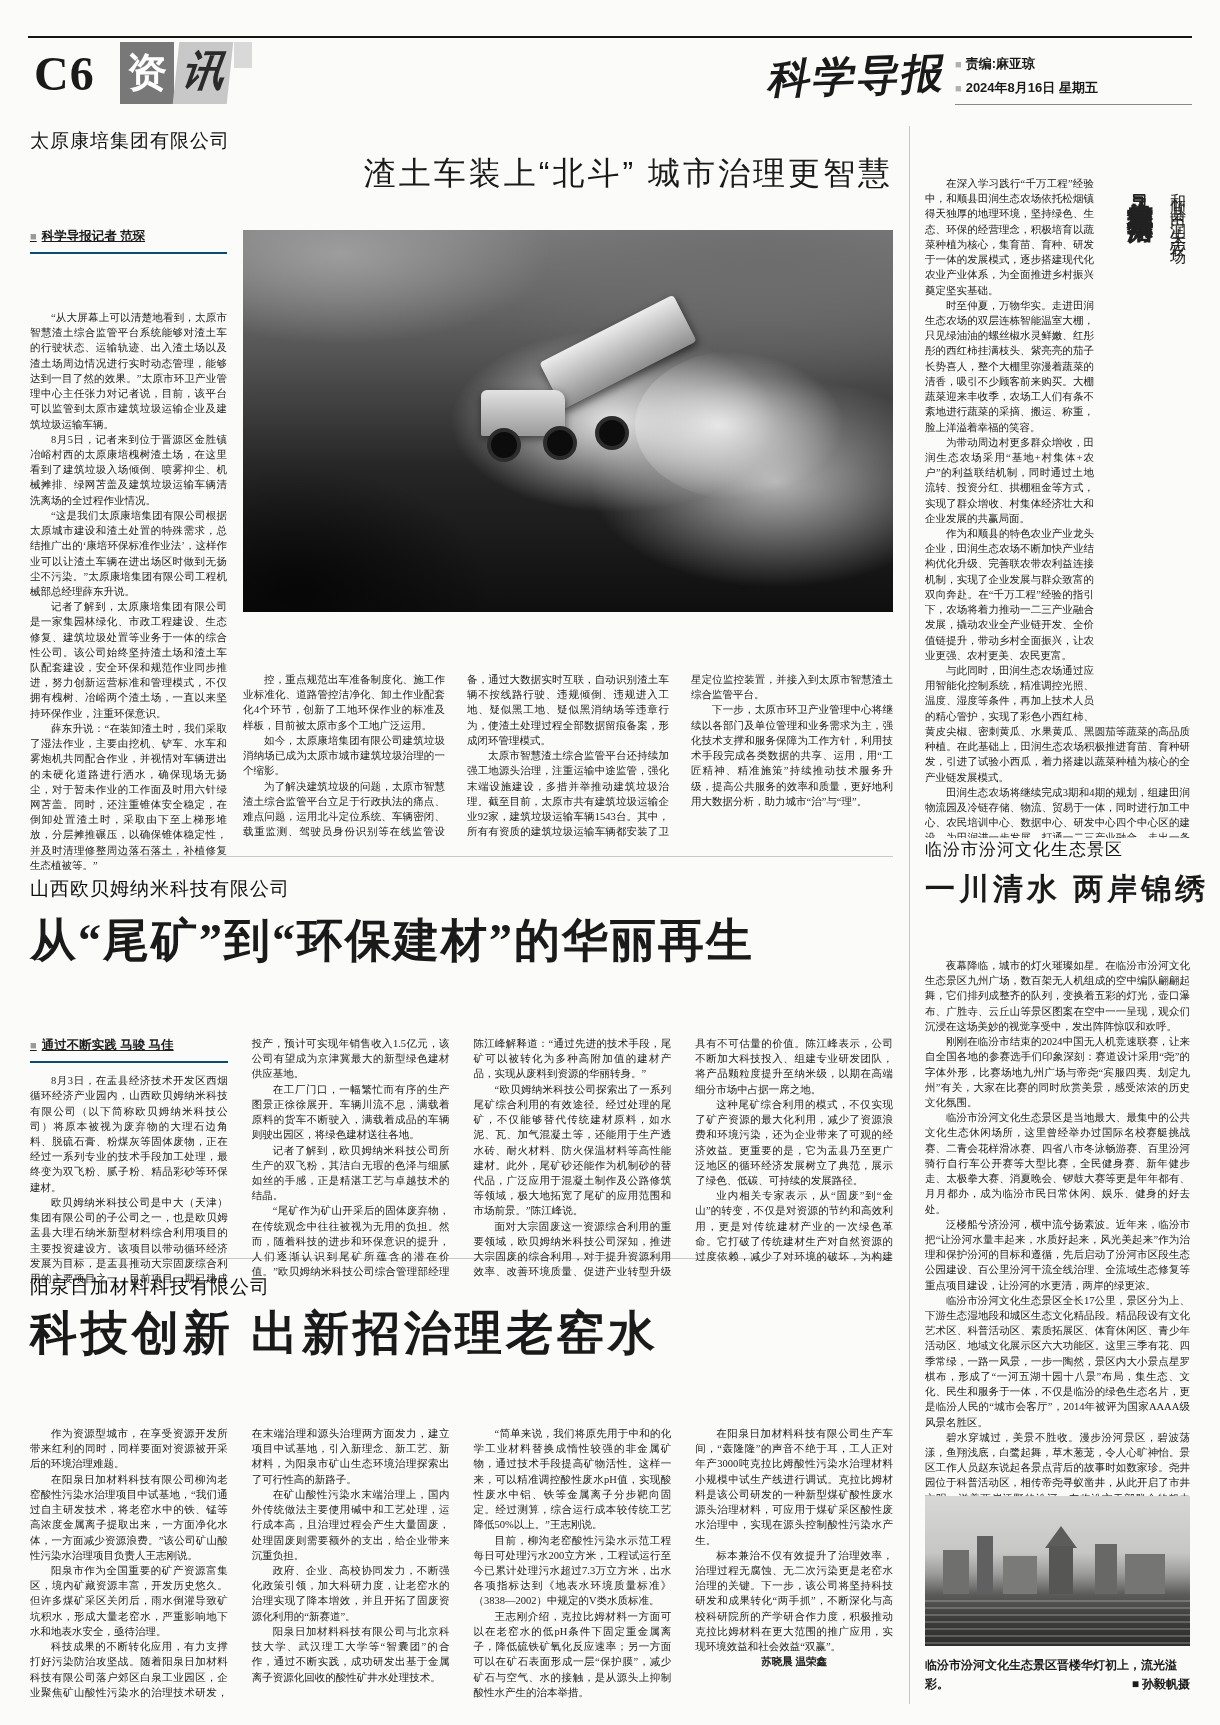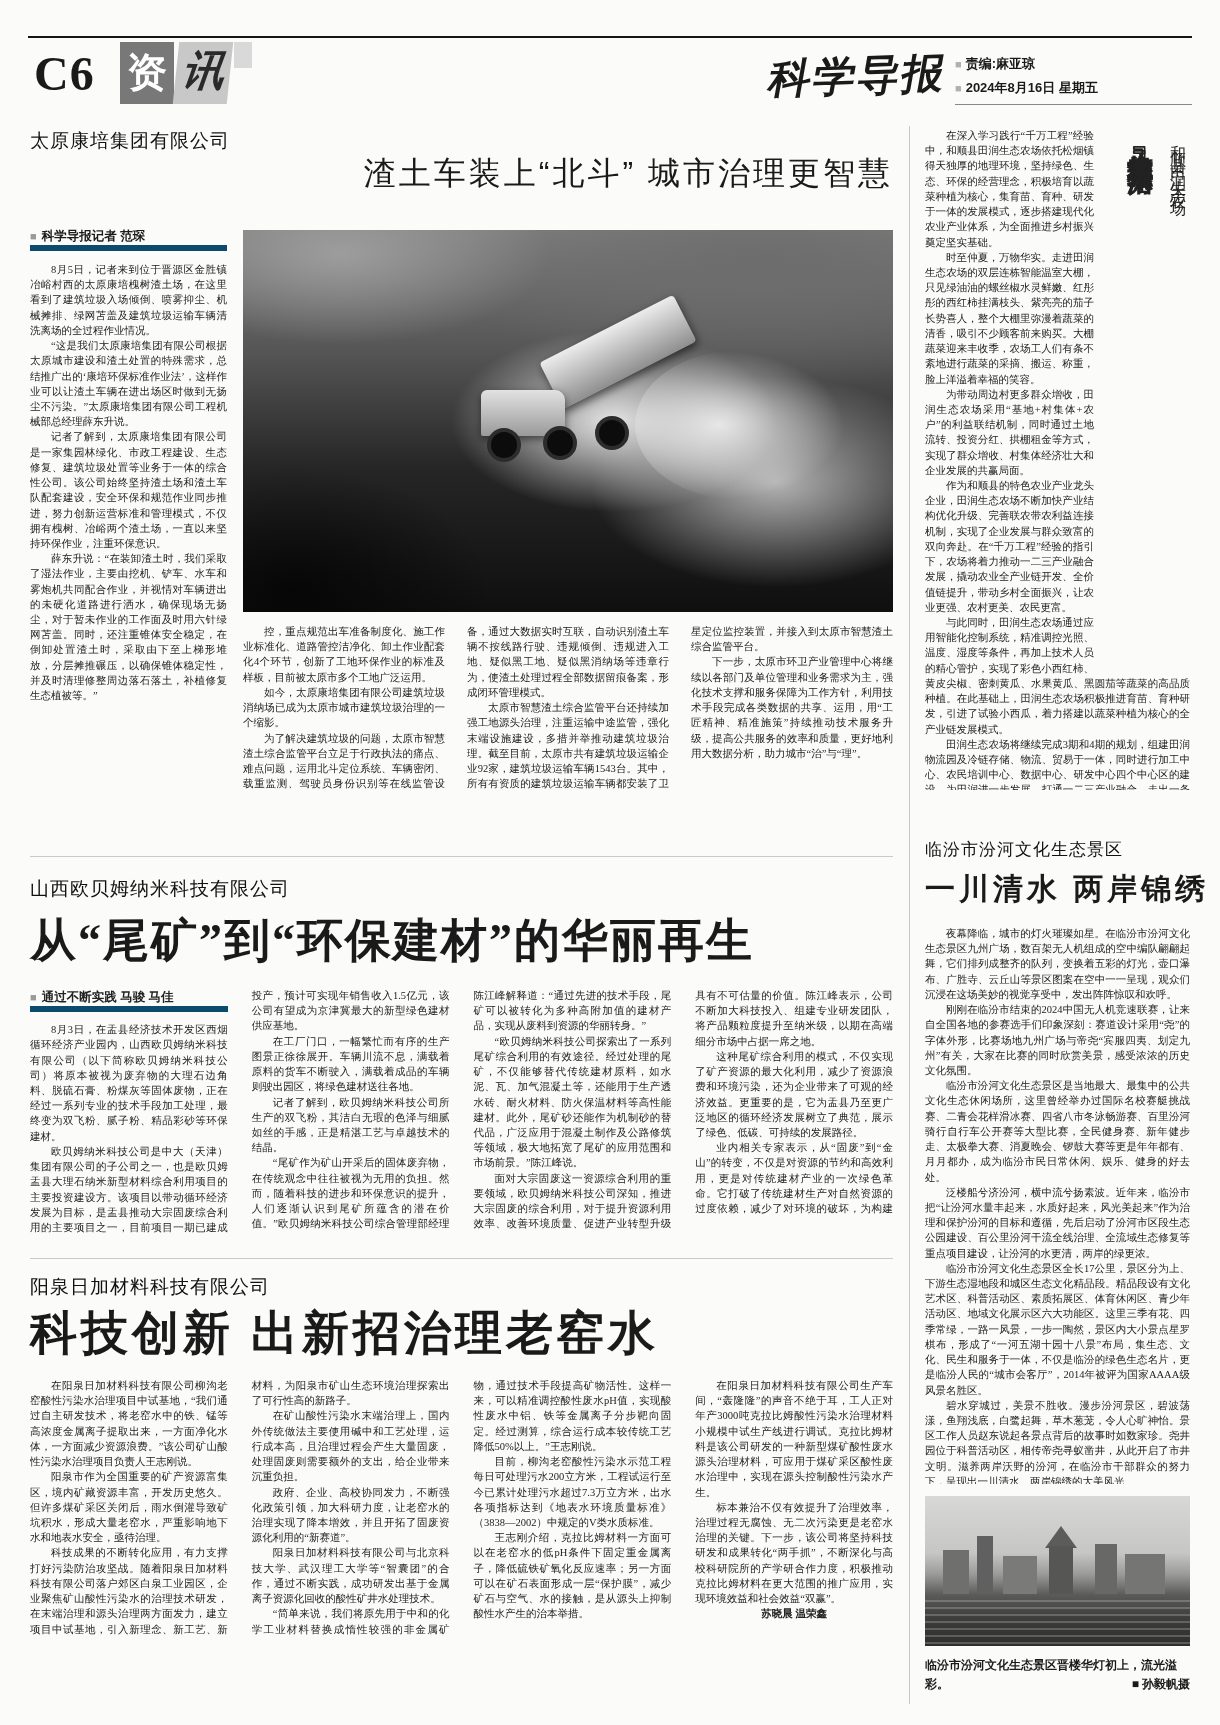--- a/index.html
+++ b/index.html
@@ -18,23 +18,23 @@
   .ed-block .sq{color:#b0b0b0;margin-right:4px;font-size:11px;}
   .ed-rule{left:955px;top:104px;width:237px;height:1px;background:#888;}
 
   
   .v-divider{left:909px;top:126px;width:1px;height:1578px;background:#c6c6c6;}
   .h-div1{left:30px;top:856px;width:863px;height:1px;background:#c9c9c9;}
   .h-div2{left:30px;top:1258px;width:863px;height:1px;background:#c9c9c9;}
 
   
   .kicker{font-size:19px;color:#111;letter-spacing:1px;}
-  .byline{font-size:12.5px;font-weight:700;border-bottom:6px solid #0c4a6e;padding-bottom:0;}
+  .byline{font-size:12.5px;font-weight:700;border-bottom:2px solid #0c4a6e;padding-bottom:7px;text-decoration:underline;}
   .byline .sq{color:#9a9a9a;margin-right:5px;font-size:11px;}
-  .bodytext{font-size:10.5px;line-height:1.45;text-align:justify;color:#222;}
+  .bodytext{font-size:10.5px;line-height:1.45;text-align:justify;color:#222;margin-top:48px;}
   .bodytext p{margin:0;text-indent:2em;}
   .author-line{text-align:center;font-weight:700;text-indent:0 !important;}
   .cols3{column-count:3;column-gap:22px;}
   .cols4{column-count:4;column-gap:24px;}
   .clip{overflow:hidden;}
 
   
   .a1-kicker{left:30px;top:128px;}
   .a1-headline{left:30px;top:152px;width:863px;text-align:right;font-size:32px;font-weight:400;letter-spacing:3px;white-space:nowrap;}
   .a1-byline{left:30px;top:228px;width:197px;}
@@ -109,20 +109,21 @@
 <div class="abs v-divider"></div>
 <div class="abs h-div1"></div>
 <div class="abs h-div2"></div>
 
 <div class="abs a1-kicker sans kicker">太原康培集团有限公司</div>
 <div class="abs a1-headline sans">渣土车装上“北斗” 城市治理更智慧</div>
 <div class="abs a1-byline sans byline">
   <span class="sq">■</span><span>科学导报记者 范琛</span>
 </div>
 <div class="abs a1-col1 bodytext clip">
+    <p>“从大屏幕上可以清楚地看到，太原市智慧渣土综合监管平台系统能够对渣土车的行驶状态、运输轨迹、出入渣土场以及渣土场周边情况进行实时动态管理，能够达到一目了然的效果。”太原市环卫产业管理中心主任张力对记者说，目前，该平台可以监管到太原市建筑垃圾运输企业及建筑垃圾运输车辆。</p>
     <p>8月5日，记者来到位于晋源区金胜镇冶峪村西的太原康培槐树渣土场，在这里看到了建筑垃圾入场倾倒、喷雾抑尘、机械摊排、绿网苫盖及建筑垃圾运输车辆清洗离场的全过程作业情况。</p>
     <p>“这是我们太原康培集团有限公司根据太原城市建设和渣土处置的特殊需求，总结推广出的‘康培环保标准作业法’，这样作业可以让渣土车辆在进出场区时做到无扬尘不污染。”太原康培集团有限公司工程机械部总经理薛东升说。</p>
     <p>记者了解到，太原康培集团有限公司是一家集园林绿化、市政工程建设、生态修复、建筑垃圾处置等业务于一体的综合性公司。该公司始终坚持渣土场和渣土车队配套建设，安全环保和规范作业同步推进，努力创新运营标准和管理模式，不仅拥有槐树、冶峪两个渣土场，一直以来坚持环保作业，注重环保意识。</p>
     <p>薛东升说：“在装卸渣土时，我们采取了湿法作业，主要由挖机、铲车、水车和雾炮机共同配合作业，并视情对车辆进出的未硬化道路进行洒水，确保现场无扬尘，对于暂未作业的工作面及时用六针绿网苫盖。同时，还注重锥体安全稳定，在倒卸处置渣土时，采取由下至上梯形堆放，分层摊推碾压，以确保锥体稳定性，并及时清理修整周边落石落土，补植修复生态植被等。”</p>
   </div>
 
 <div class="abs a1-photo">
   <div class="dust"></div>
   <div class="truck-bed"></div>
   <div class="truck-cab"></div>
@@ -155,20 +156,21 @@
       <p>面对大宗固废这一资源综合利用的重要领域，欧贝姆纳米科技公司深知，推进大宗固废的综合利用，对于提升资源利用效率、改善环境质量、促进产业转型升级具有不可估量的价值。陈江峰表示，公司不断加大科技投入、组建专业研发团队，将产品颗粒度提升至纳米级，以期在高端细分市场中占据一席之地。</p>
       <p>这种尾矿综合利用的模式，不仅实现了矿产资源的最大化利用，减少了资源浪费和环境污染，还为企业带来了可观的经济效益。更重要的是，它为盂县乃至更广泛地区的循环经济发展树立了典范，展示了绿色、低碳、可持续的发展路径。</p>
       <p>业内相关专家表示，从“固废”到“金山”的转变，不仅是对资源的节约和高效利用，更是对传统建材产业的一次绿色革命。它打破了传统建材生产对自然资源的过度依赖，减少了对环境的破坏，为构建循环经济体系、实现可持续发展目标贡献了力量。</p>
     </div>
 </div>
 
 <div class="abs a3-kicker sans kicker">阳泉日加材料科技有限公司</div>
 <div class="abs a3-headline sans">科技创新 出新招治理老窑水</div>
 <div class="abs a3-body bodytext cols4 clip">
   <div>
+      <p>作为资源型城市，在享受资源开发所带来红利的同时，同样要面对资源被开采后的环境治理难题。</p>
       <p>在阳泉日加材料科技有限公司柳沟老窑酸性污染水治理项目中试基地，“我们通过自主研发技术，将老窑水中的铁、锰等高浓度金属离子提取出来，一方面净化水体，一方面减少资源浪费。”该公司矿山酸性污染水治理项目负责人王志刚说。</p>
       <p>阳泉市作为全国重要的矿产资源富集区，境内矿藏资源丰富，开发历史悠久。但许多煤矿采区关闭后，雨水倒灌导致矿坑积水，形成大量老窑水，严重影响地下水和地表水安全，亟待治理。</p>
       <p>科技成果的不断转化应用，有力支撑打好污染防治攻坚战。随着阳泉日加材料科技有限公司落户郊区白泉工业园区，企业聚焦矿山酸性污染水的治理技术研发，在末端治理和源头治理两方面发力，建立项目中试基地，引入新理念、新工艺、新材料，为阳泉市矿山生态环境治理探索出了可行性高的新路子。</p>
       <p>在矿山酸性污染水末端治理上，国内外传统做法主要使用碱中和工艺处理，运行成本高，且治理过程会产生大量固废，处理固废则需要额外的支出，给企业带来沉重负担。</p>
       <p>政府、企业、高校协同发力，不断强化政策引领，加大科研力度，让老窑水的治理实现了降本增效，并且开拓了固废资源化利用的“新赛道”。</p>
       <p>阳泉日加材料科技有限公司与北京科技大学、武汉理工大学等“智囊团”的合作，通过不断实践，成功研发出基于金属离子资源化回收的酸性矿井水处理技术。</p>
       <p>“简单来说，我们将原先用于中和的化学工业材料替换成惰性较强的非金属矿物，通过技术手段提高矿物活性。这样一来，可以精准调控酸性废水pH值，实现酸性废水中铝、铁等金属离子分步靶向固定。经过测算，综合运行成本较传统工艺降低50%以上。”王志刚说。</p>
       <p>目前，柳沟老窑酸性污染水示范工程每日可处理污水200立方米，工程试运行至今已累计处理污水超过7.3万立方米，出水各项指标达到《地表水环境质量标准》（3838—2002）中规定的V类水质标准。</p>
       <p>王志刚介绍，克拉比姆材料一方面可以在老窑水的低pH条件下固定重金属离子，降低硫铁矿氧化反应速率；另一方面可以在矿石表面形成一层“保护膜”，减少矿石与空气、水的接触，是从源头上抑制酸性水产生的治本举措。</p>
       <p>在阳泉日加材料科技有限公司生产车间，“轰隆隆”的声音不绝于耳，工人正对年产3000吨克拉比姆酸性污染水治理材料小规模中试生产线进行调试。克拉比姆材料是该公司研发的一种新型煤矿酸性废水源头治理材料，可应用于煤矿采区酸性废水治理中，实现在源头控制酸性污染水产生。</p>

